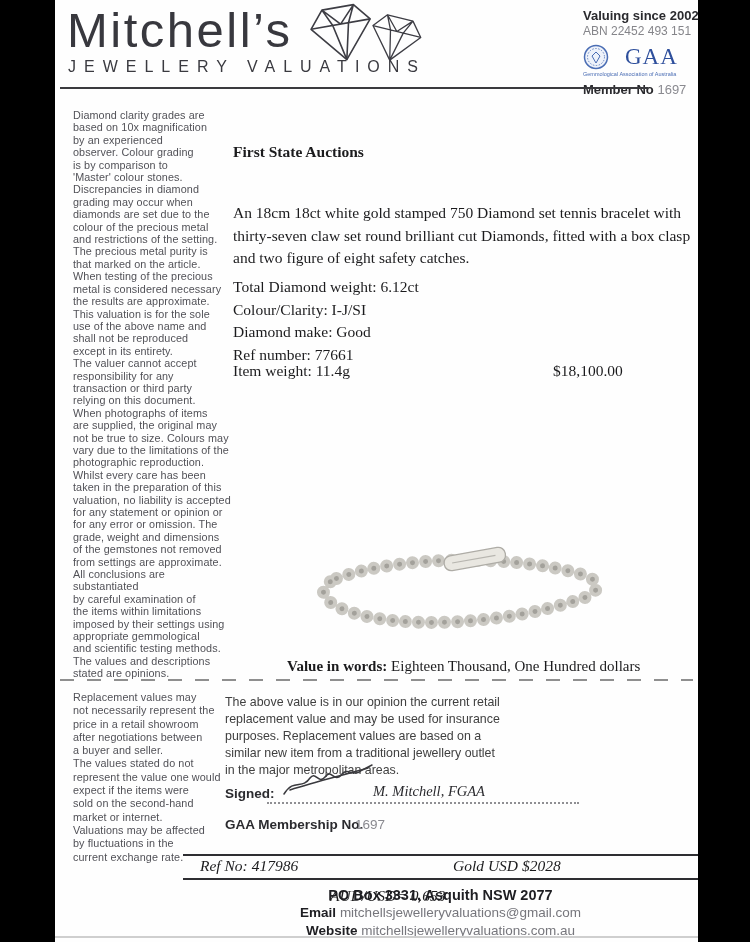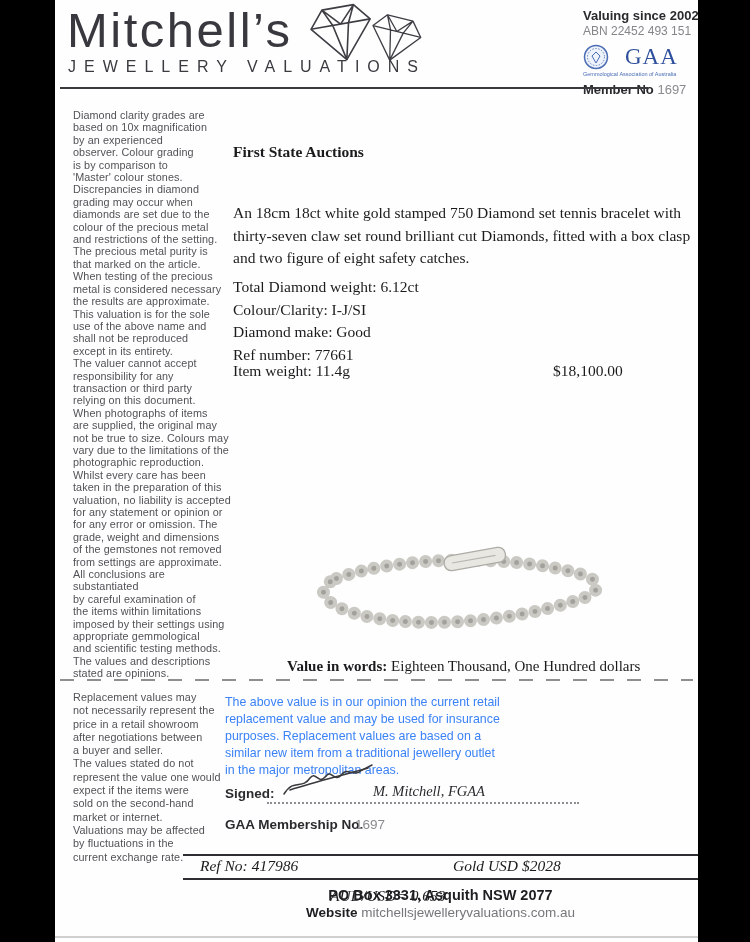--- a/index.html
+++ b/index.html
@@ -61,21 +61,21 @@
 
   .value-words{left:232px;top:658px;font-size:15px;}
   .value-words b{font-weight:bold;}
   .big-dash{
     left:5px;top:679px;width:633px;height:2px;
     background:repeating-linear-gradient(90deg,#8f8f8f 0 14px,transparent 14px 27px);
   }
 
   .note{
     left:170px;top:694px;width:280px;
-    font-size:12.4px;line-height:17px;color:#3b82f6;
+    font-size:12.4px;line-height:17px;color:#404040;
   }
 
   .signed-label{left:170px;top:786px;font-size:13.5px;font-weight:bold;color:#2b2b2f;}
   .signed-dots{left:212px;top:802px;width:312px;border-bottom:2px dotted #8f8f93;}
   .signature{left:225px;top:760px;}
   .signer-name{left:318px;top:783px;font-size:14.5px;font-style:italic;color:#2a2a2e;}
 
   .membership-label{left:170px;top:817px;font-size:13.5px;font-weight:bold;color:#2b2b2f;}
   .membership-value{left:300px;top:817px;font-size:13.5px;color:#8a8a90;}
 
@@ -240,19 +240,23 @@
 
   <div class="abs ref-rule-top"></div>
   <div class="abs serif ref-no">Ref No: 417986</div>
   <div class="abs serif ref-aud">AUD/USD= 0.653</div>
   <div class="abs serif ref-gold">Gold USD $2028</div>
   <div class="abs ref-rule-bottom"></div>
 
   <div class="abs footer">
     <div class="footer-pobox">PO Box 3331, Asquith NSW 2077</div>
     <div class="footer-row">
+      <b>Email</b>
+      <span>mitchellsjewelleryvaluations@gmail.com</span>
+    </div>
+    <div class="footer-row">
       <b>Website</b>
       <span>mitchellsjewelleryvaluations.com.au</span>
     </div>
   </div>
   <div class="abs bottom-rule"></div>
 
 </div>
 
 </body></html>

